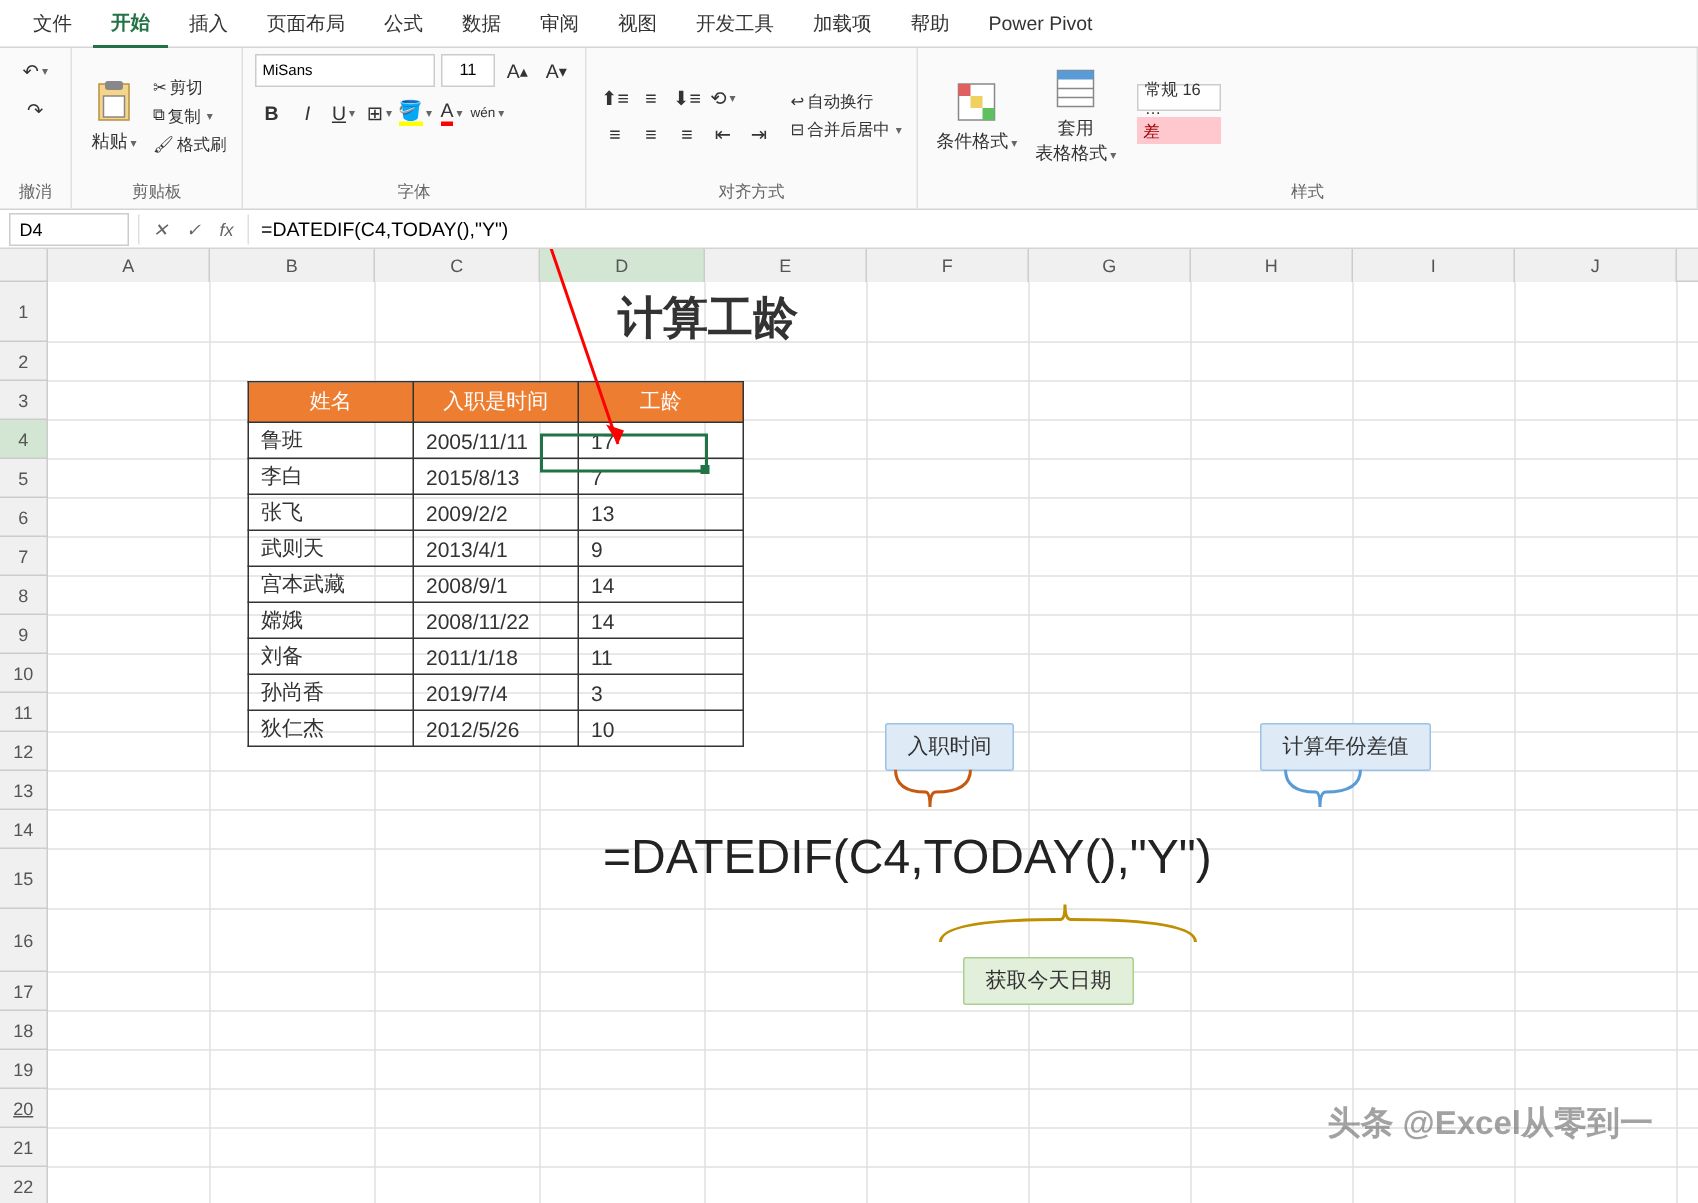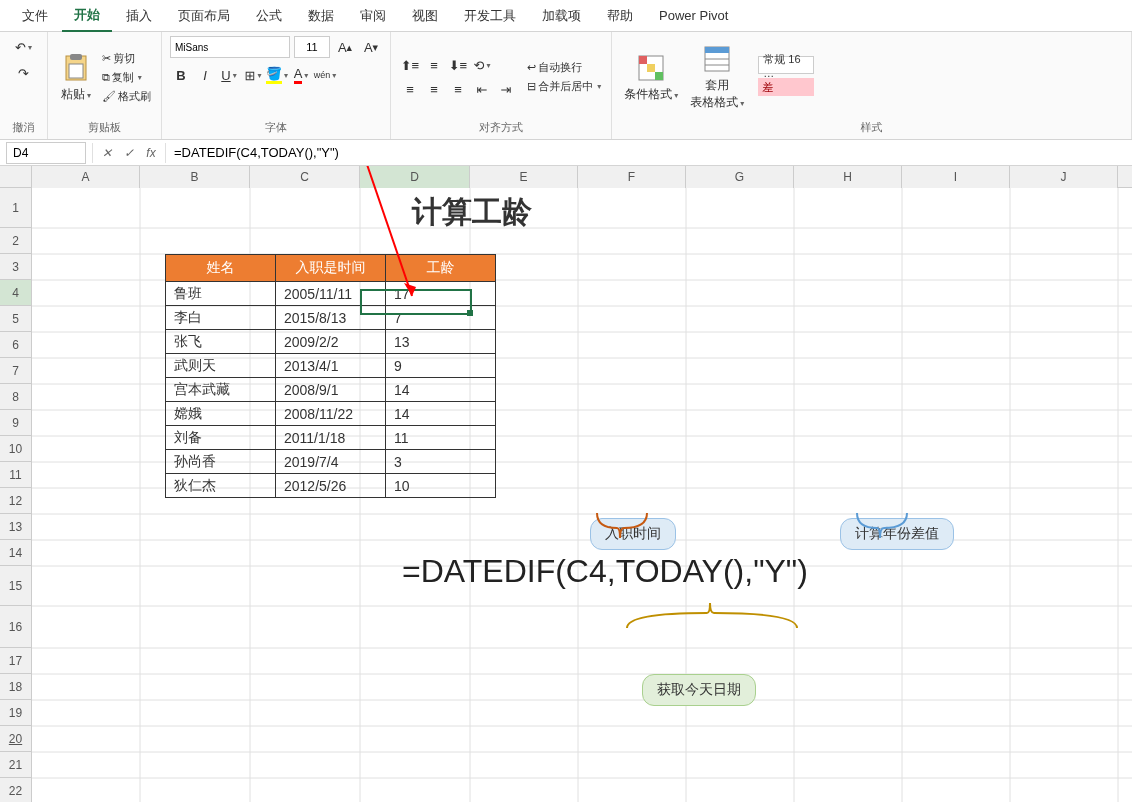--- a/index.html
+++ b/index.html
@@ -46,21 +46,21 @@
 .cells { position: relative; flex: 1; }
 
 
 .title-text { position: absolute; left: 380px; top: 4px; font-size: 30px; font-weight: bold; }
 .data-table { position: absolute; left: 108px; top: 66px; border-collapse: collapse; margin-left: 25px; }
 .data-table th { background: #ED7D31; color: #fff; font-weight: normal; border: 1px solid #333; padding: 4px 8px; width: 110px; height: 24px; font-size: 14px; }
 .data-table td { border: 1px solid #333; padding: 2px 8px; width: 110px; height: 24px; text-align: left; font-size: 14px; }
 .active-cell-box { position: absolute; border: 2px solid #217346; pointer-events: none; }
 .fill-handle { position: absolute; width: 6px; height: 6px; background: #217346; right: -3px; bottom: -3px; }
 
-.callout { position: absolute; padding: 6px 14px; border-radius: 12px; font-size: 14px; text-align: center; margin-top: 36px; }
+.callout { position: absolute; padding: 6px 14px; border-radius: 2px; font-size: 14px; text-align: center; }
 .callout.blue { background: #DEEBF6; border: 1px solid #9BC2E6; }
 .callout.green { background: #E2EFDA; border: 1px solid #A9D08E; }
 
 .big-formula { position: absolute; font-size: 32px; font-family: "Segoe UI", sans-serif; color: #222; }
 
 .watermark { position: absolute; right: 30px; bottom: 40px; font-size: 22px; color: rgba(100,100,100,0.6); font-weight: bold; }
 
 .combo { border:1px solid #ccc; height:22px; font-size:11px; padding:2px 16px 2px 4px; background:#fff; position:relative; }
 .combo::after { content:"▾"; position:absolute; right:3px; top:3px; font-size:9px; color:#666; }
 
@@ -382,15 +382,16 @@
         </svg>
       <svg style="position:absolute; left:820px; top:325px" width="60" height="40">
           <path d="M5 0 Q5 15 25 15 Q28 15 28 25 Q28 15 32 15 Q55 15 55 0" fill="none" stroke="#5B9BD5" stroke-width="2"></path>
         </svg>
       <svg style="position:absolute; left:590px; top:410px" width="180" height="40">
           <path d="M5 30 Q5 15 85 15 Q88 15 88 5 Q88 15 92 15 Q175 15 175 30" fill="none" stroke="#BF8F00" stroke-width="2"></path>
         </svg>
 
       <div class="big-formula" style="left:370px; top:365px">=DATEDIF(C4,TODAY(),"Y")</div>
 
+      <div class="watermark">头条 @Excel从零到一</div>
     </div>
   </div>
 </div>
 
 </body></html>

